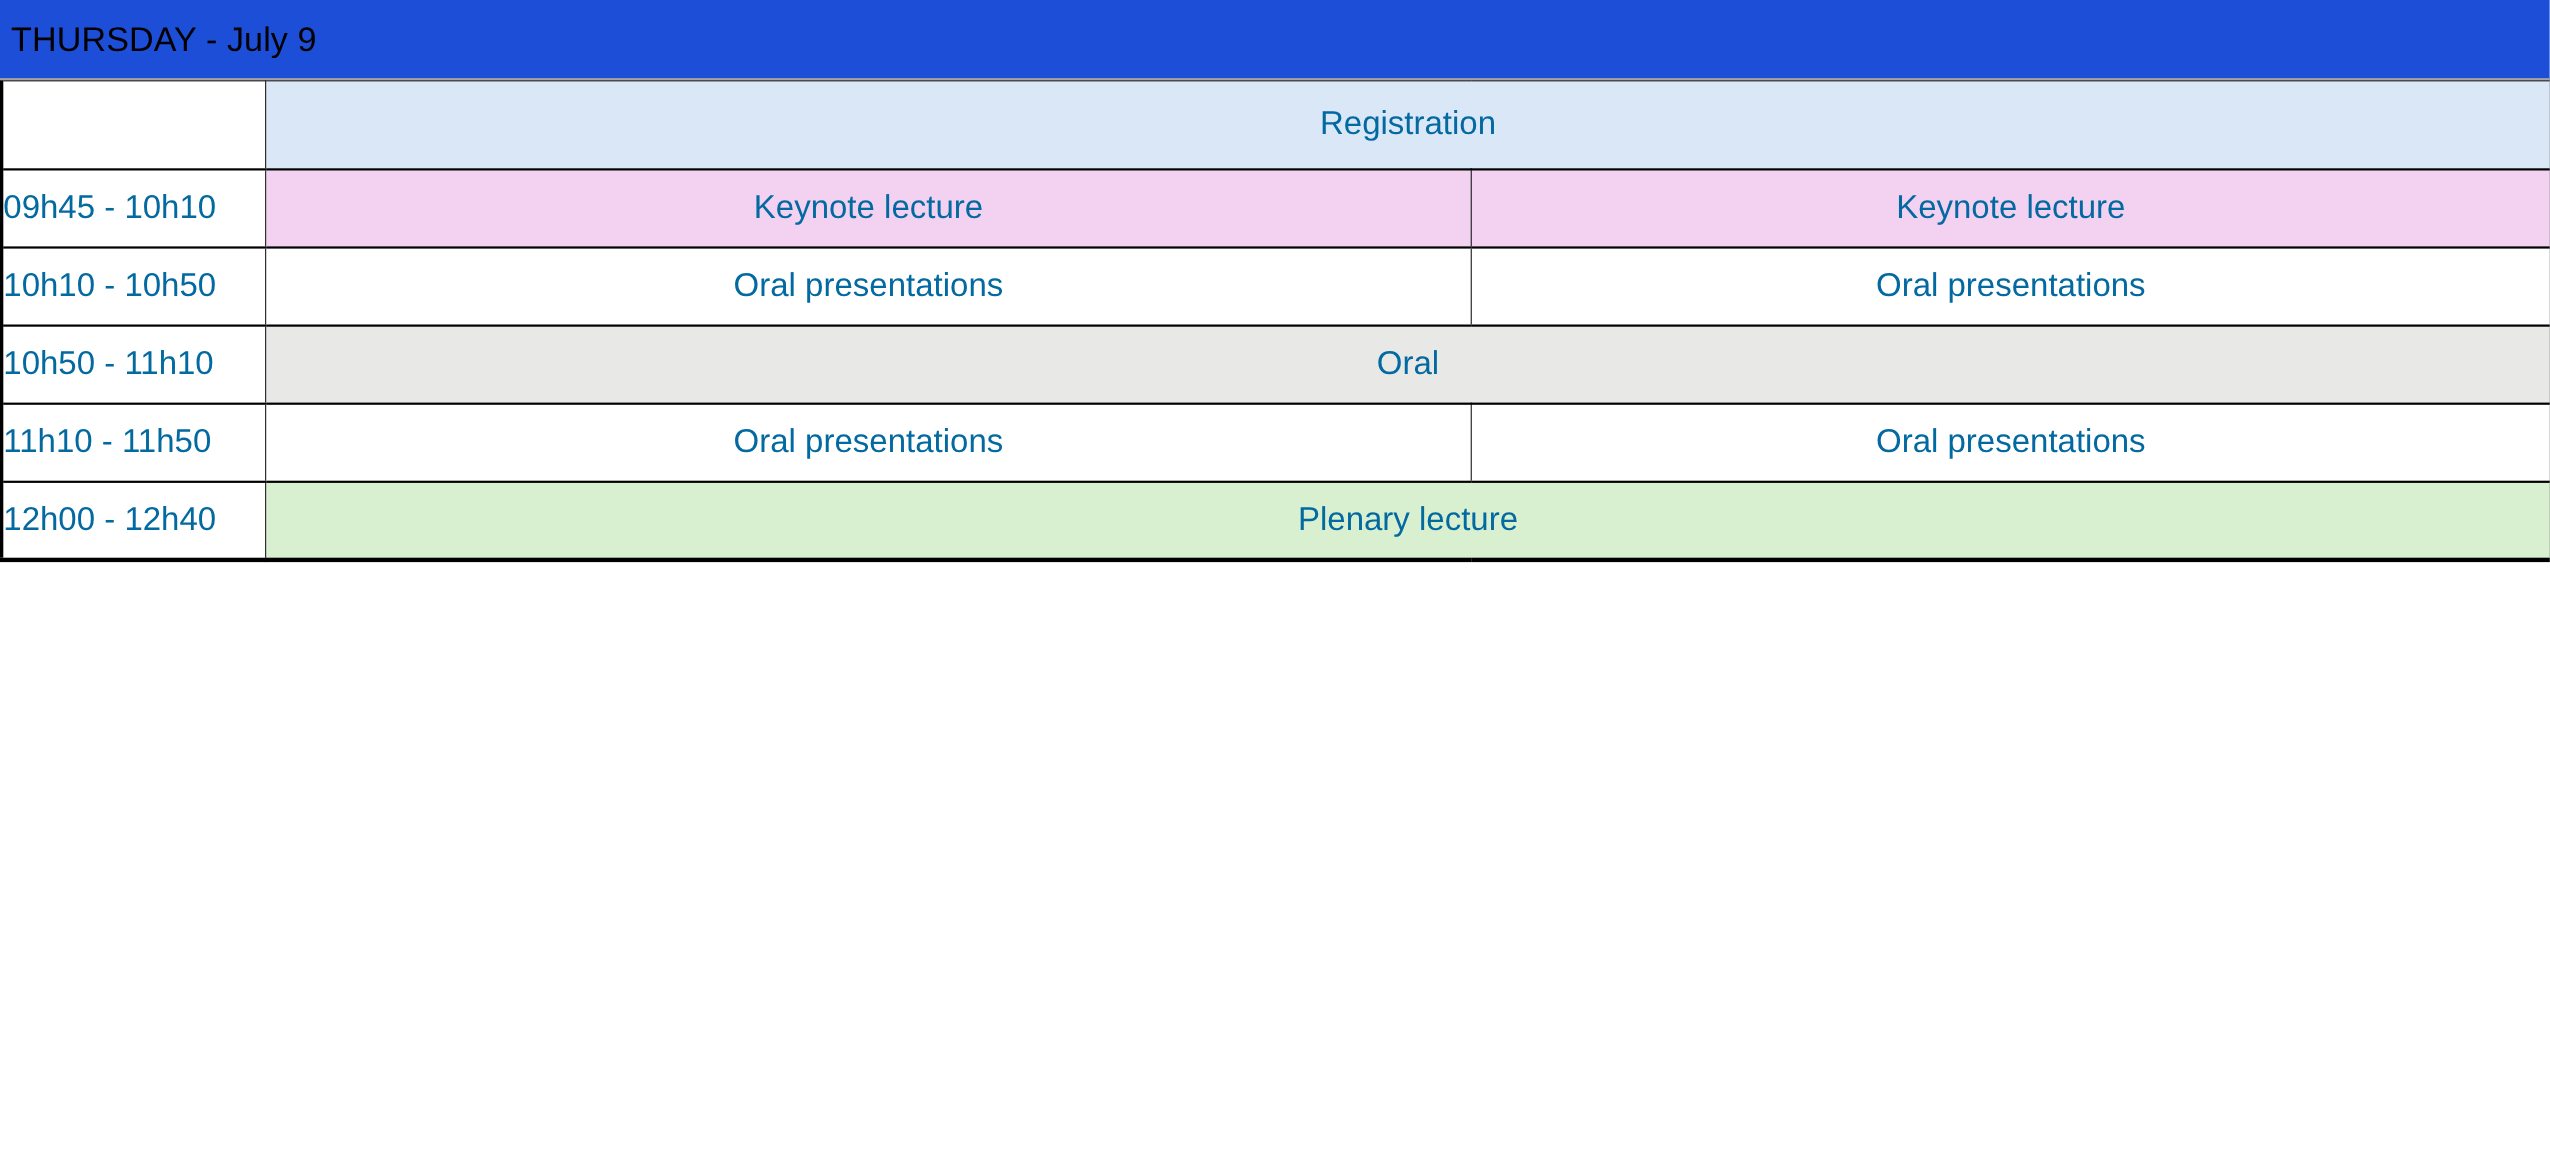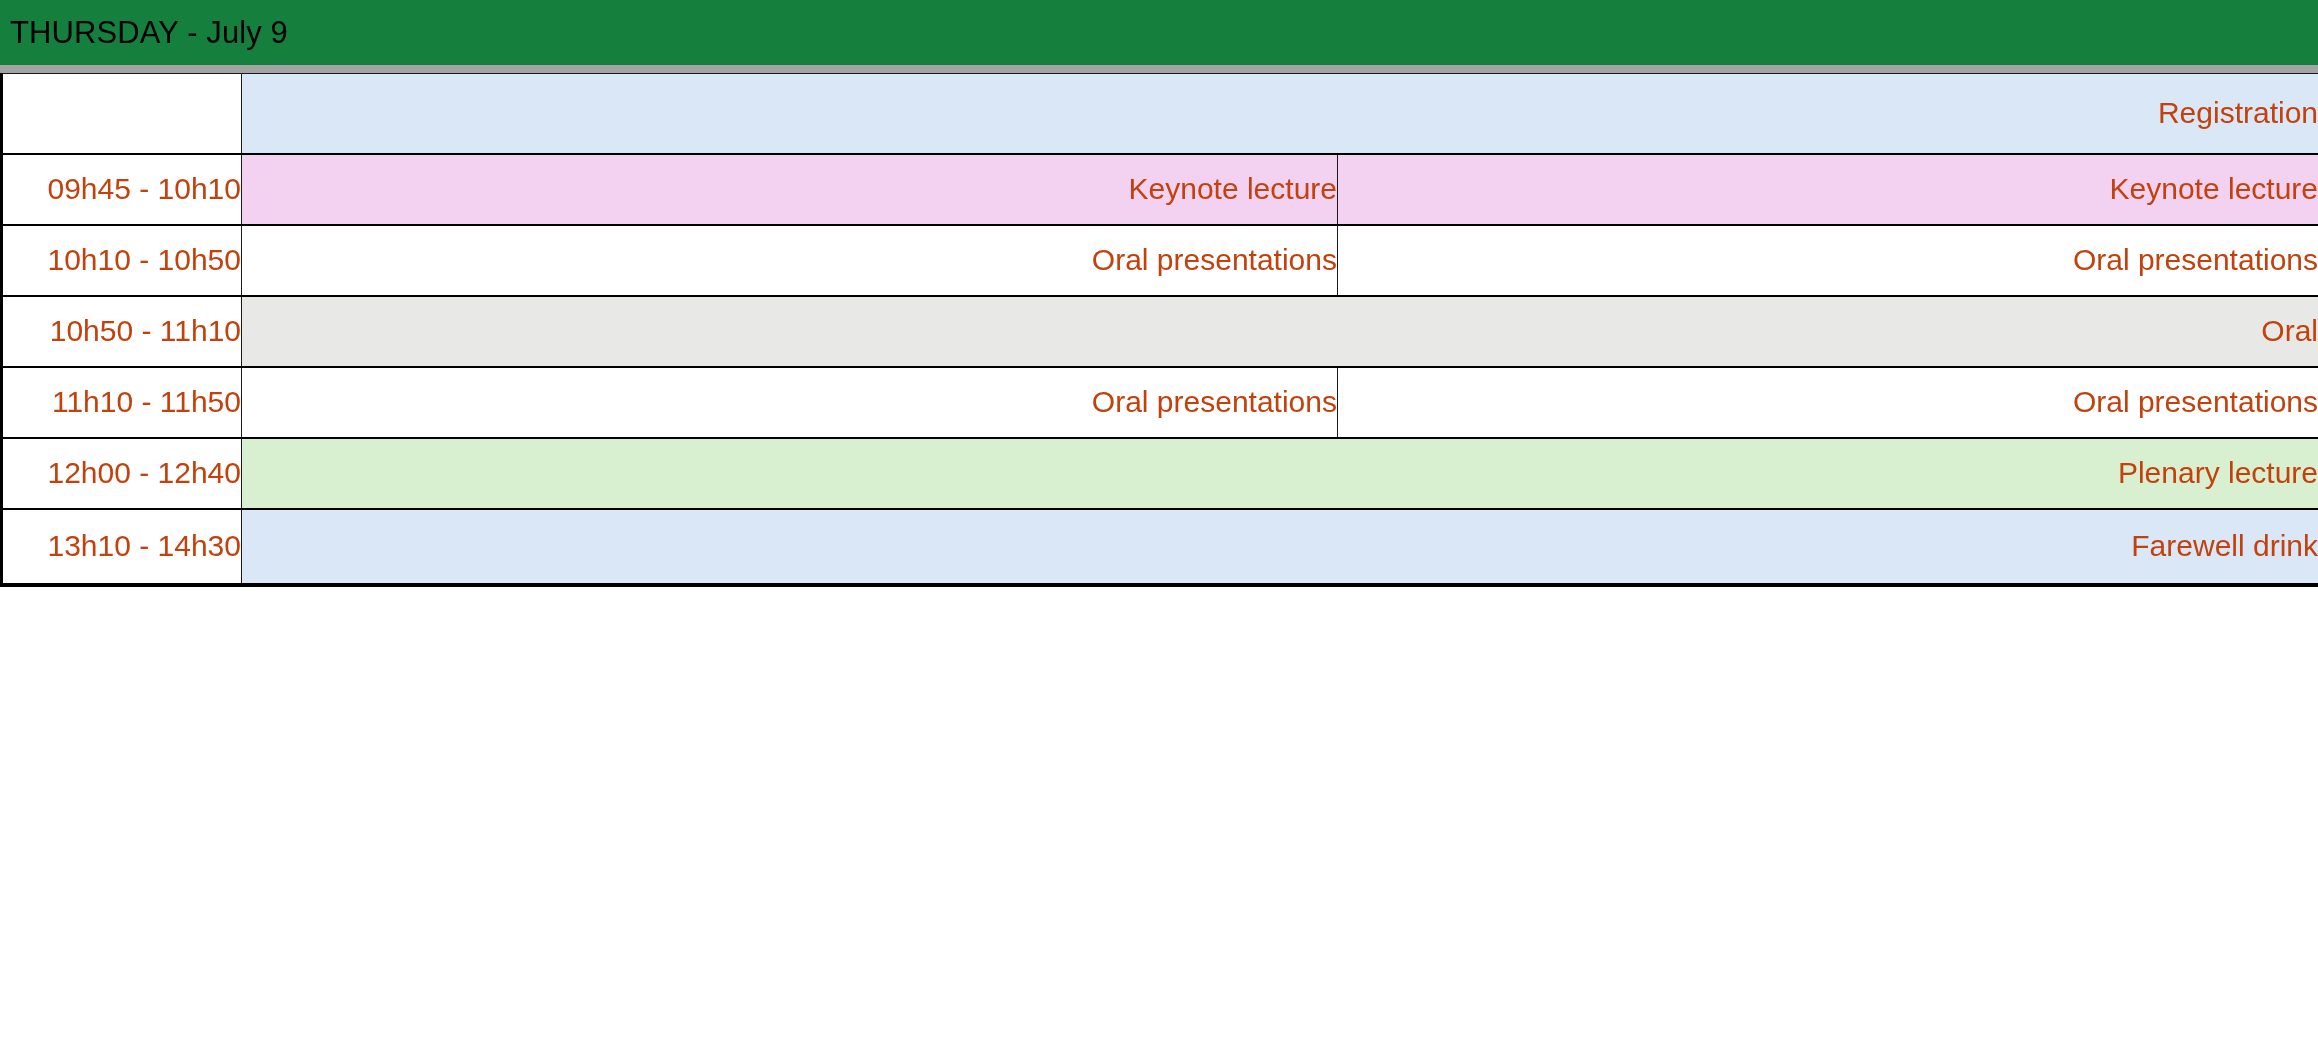--- a/index.html
+++ b/index.html
@@ -20,24 +20,24 @@
   .schedule-wrap {
     width: 2318px;
     height: 1045px;
     position: relative;
   }
 
   
   .day-title-row {
     height: 73px;
     width: 2318px;
-    border-bottom: 8px solid #a3a3a3;
+    border-bottom: 2px solid #a3a3a3;
     display: flex;
     align-items: center;
-    background: #15803d;
+    background: #1d4ed8;
   }
   .day-title {
     font-size: 31px;
     line-height: 1;
     letter-spacing: 0.1px;
     padding-left: 10px;
     color: #000000;
     white-space: nowrap;
   }
 
@@ -54,23 +54,22 @@
   table.schedule col.sess-col  { width: 1096px; }
   table.schedule col.sess-col2 { width: 982px; }
 
   table.schedule td {
     border: 1px solid #1a1a1a;
     border-bottom: 2px solid #000000;
     padding: 0;
     height: 71px;
     vertical-align: middle;
     font-size: 30px;
-    color: #c2410c;
+    color: #0369a1;
     background: #ffffff;
-    text-align: right;
   }
 
   .time-cell {
     text-align: left;
     padding-left: 6px;
     white-space: nowrap;
     font-size: 30px;
   }
 
   .session-cell {
@@ -125,20 +124,16 @@
         </tr>
         <tr class="row-oral-2">
           <td class="time-cell bg-white">11h10 - 11h50</td>
           <td class="session-cell bg-white">Oral presentations</td>
           <td class="session-cell bg-white">Oral presentations</td>
         </tr>
         <tr class="row-plenary-2">
           <td class="time-cell bg-white">12h00 - 12h40</td>
           <td class="session-cell bg-green" colspan="2">Plenary lecture</td>
         </tr>
-        <tr class="row-farewell">
-          <td class="time-cell bg-white">13h10 - 14h30</td>
-          <td class="session-cell bg-blue" colspan="2">Farewell drink</td>
-        </tr>
       </tbody>
   </table>
 
 </div>
 
 </body></html>

